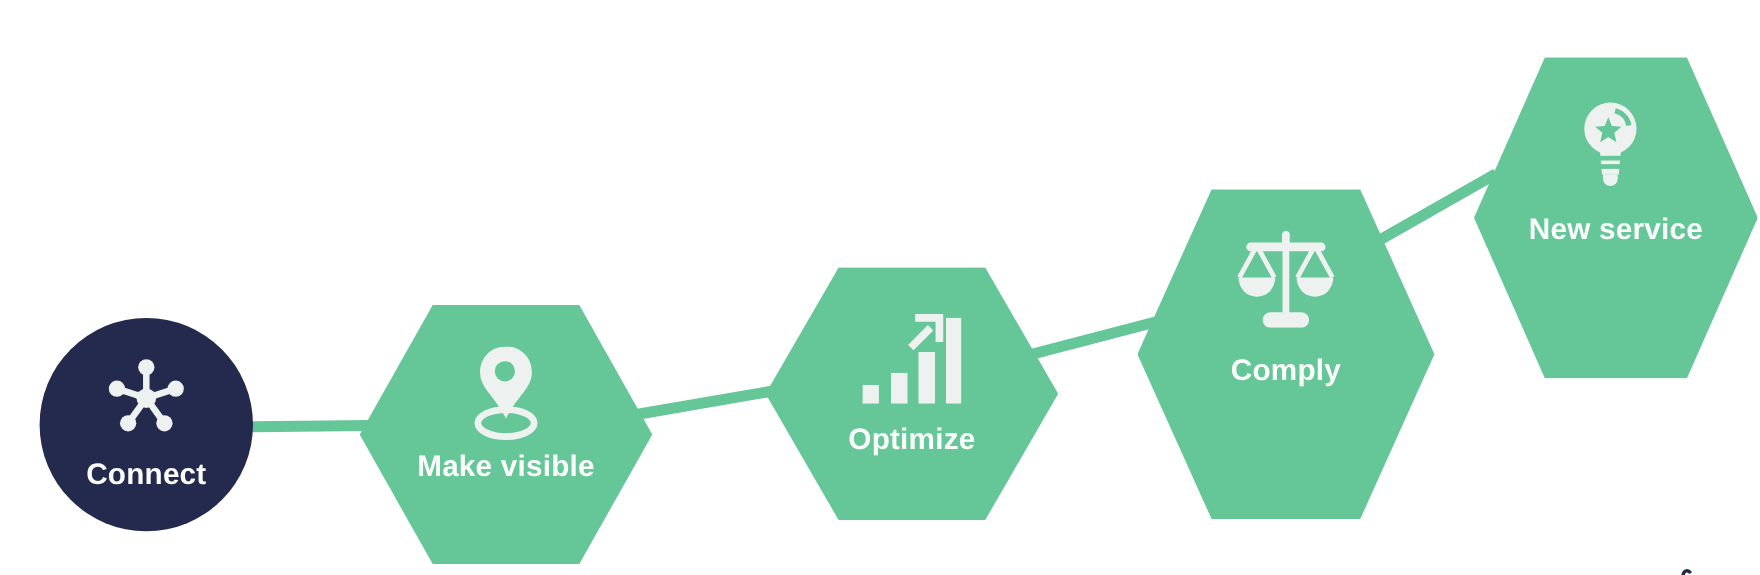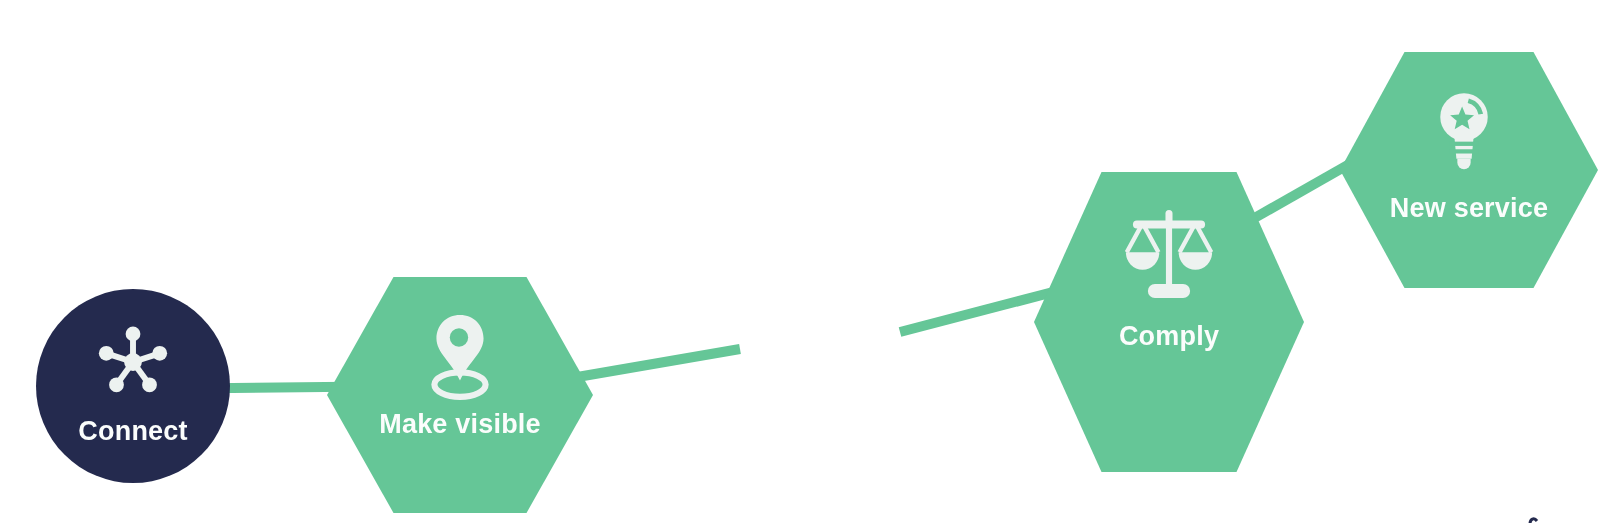--- a/index.html
+++ b/index.html
@@ -69,36 +69,47 @@
       <circle class="ink" cx="0" cy="0" r="12"></circle>
       <circle class="ink" cx="0" cy="-38" r="10"></circle>
       <circle class="ink" cx="36.1" cy="-11.7" r="10"></circle>
       <circle class="ink" cx="-36.1" cy="-11.7" r="10"></circle>
       <circle class="ink" cx="22.3" cy="30.8" r="10"></circle>
       <circle class="ink" cx="-22.3" cy="30.8" r="10"></circle>
     </svg>
     <div class="step-label" style="top:126px;">Connect</div>
   </div>
 
+  <div class="node node-hex" style="left:696px;top:243px;width:266px;height:230px;">
+    <svg class="icon" style="top:42px;" width="90" height="82" viewBox="0 0 90 82">
+      <rect class="ink" x="0" y="65" width="15" height="17"></rect>
+      <rect class="ink" x="26" y="54" width="15" height="28"></rect>
+      <rect class="ink" x="51" y="35" width="15" height="47"></rect>
+      <rect class="ink" x="76" y="4" width="14" height="78"></rect>
+      <path class="ink-stroke" d="M44,31 L62,13" stroke-width="7"></path>
+      <path class="ink-stroke" d="M48,4 L70,4 L70,26" stroke-width="7"></path>
+    </svg>
+    <div class="step-label" style="top:140px;">Optimize</div>
+  </div>
 
   <div class="node node-hex" style="left:1034px;top:172px;width:270px;height:300px;">
     <svg class="icon" style="top:38px;" width="90" height="88" viewBox="0 0 100 100">
       <rect class="ink" x="46" y="0" width="8" height="16" rx="4"></rect>
       <rect class="ink" x="9" y="12" width="82" height="9" rx="4.5"></rect>
       <rect class="ink" x="46.5" y="14" width="7" height="74"></rect>
       <rect class="ink" x="26" y="84" width="48" height="16" rx="8"></rect>
       <path class="ink-stroke" stroke-width="5" d="M20,15 L2,48 M20,15 L38,48"></path>
       <path class="ink" d="M1,48 L39,48 A19,20 0 0 1 1,48 Z"></path>
       <path class="ink-stroke" stroke-width="5" d="M80,15 L62,48 M80,15 L98,48"></path>
       <path class="ink" d="M61,48 L99,48 A19,20 0 0 1 61,48 Z"></path>
     </svg>
     <div class="step-label" style="top:148px;">Comply</div>
   </div>
 
-  <div class="node node-hex" style="left:1340px;top:52px;width:258px;height:236px;">
+  <div class="node node-hex" style="left:1340px;top:52px;width:258px;height:292px;">
     <svg class="icon" style="top:40px;left:calc(50% - 5px);" width="57" height="86" viewBox="0 0 60 90">
       <circle class="ink" cx="30" cy="26" r="25"></circle>
       <path class="ink" d="M20,48 L40,48 L38,70 L22,70 Z"></path>
       <path class="cut-stroke" stroke-width="5" d="M34.5,8.9 A18,18 0 0 1 47.7,23"></path>
       <polygon class="cut" points="28,15 31.5,23.4 40.6,24.1 33.7,30 35.8,38.9 28,34.1 20.2,38.9 22.3,30 15.4,24.1 24.5,23.4"></polygon>
       <rect class="cut" x="15" y="52" width="30" height="4.5"></rect>
       <rect class="cut" x="15" y="60" width="30" height="4.5"></rect>
       <path class="ink" d="M23,70 L37,70 L37,74 A7,7 0 0 1 23,74 Z"></path>
     </svg>
     <div class="step-label" style="top:140px;">New service</div>

